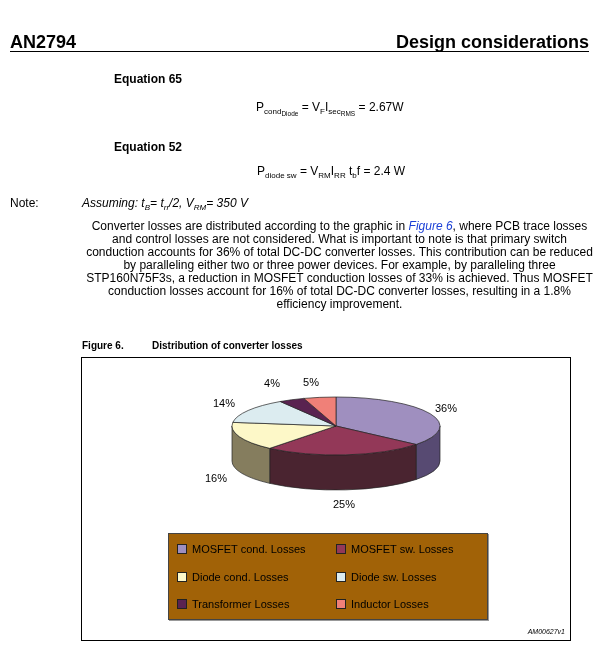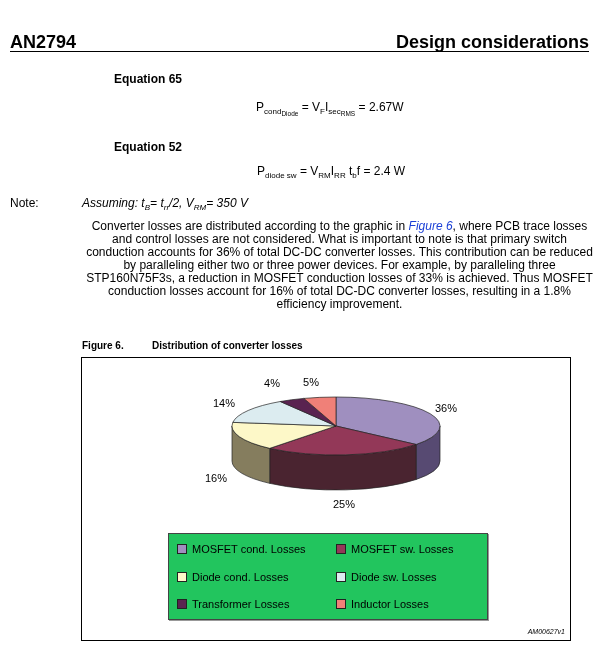--- a/index.html
+++ b/index.html
@@ -17,21 +17,21 @@
   .note-text { position: absolute; left: 82px; top: 196px; font-style: italic; font-size: 12px; }
   .note-text sub { font-size: 8px; vertical-align: -3px; font-style: italic; }
   .para { position: absolute; left: 82px; top: 220px; width: 515px; font-size: 12px; line-height: 13px; text-align: center; }
   .para a { color: #1a3fd6; font-style: italic; text-decoration: none; }
   .figcap { position: absolute; left: 82px; top: 340px; font-weight: bold; font-size: 10px; }
   .figcap .num { display: inline-block; width: 70px; }
   .figbox { position: absolute; left: 81px; top: 357px; width: 488px; height: 282px; border: 1px solid #000; }
   svg#pie { position: absolute; left: 0; top: 0; }
   .pielabel { font-family: "Liberation Sans", sans-serif; font-size: 11px; fill: #000; }
   .legend { position: absolute; left: 86px; top: 175px; width: 318px; height: 85px; border: 1px solid #444;
-            background: #22c55e; box-shadow: 1px 1px 0 #999; }
+            background: #a16207; box-shadow: 1px 1px 0 #999; }
   .lg-item { position: absolute; font-size: 11px; display: flex; align-items: center; white-space: nowrap; }
   .lg-swatch { width: 8px; height: 8px; border: 1px solid #222; margin-right: 5px; }
   .figid { position: absolute; right: 5px; bottom: 5px; font-size: 7px; font-style: italic; }
 </style>
 </head>
 <body>
 
 <div class="hdr hdr-left">AN2794</div>
 <div class="hdr hdr-right">Design considerations</div>
 <div class="hdr-rule"></div>

